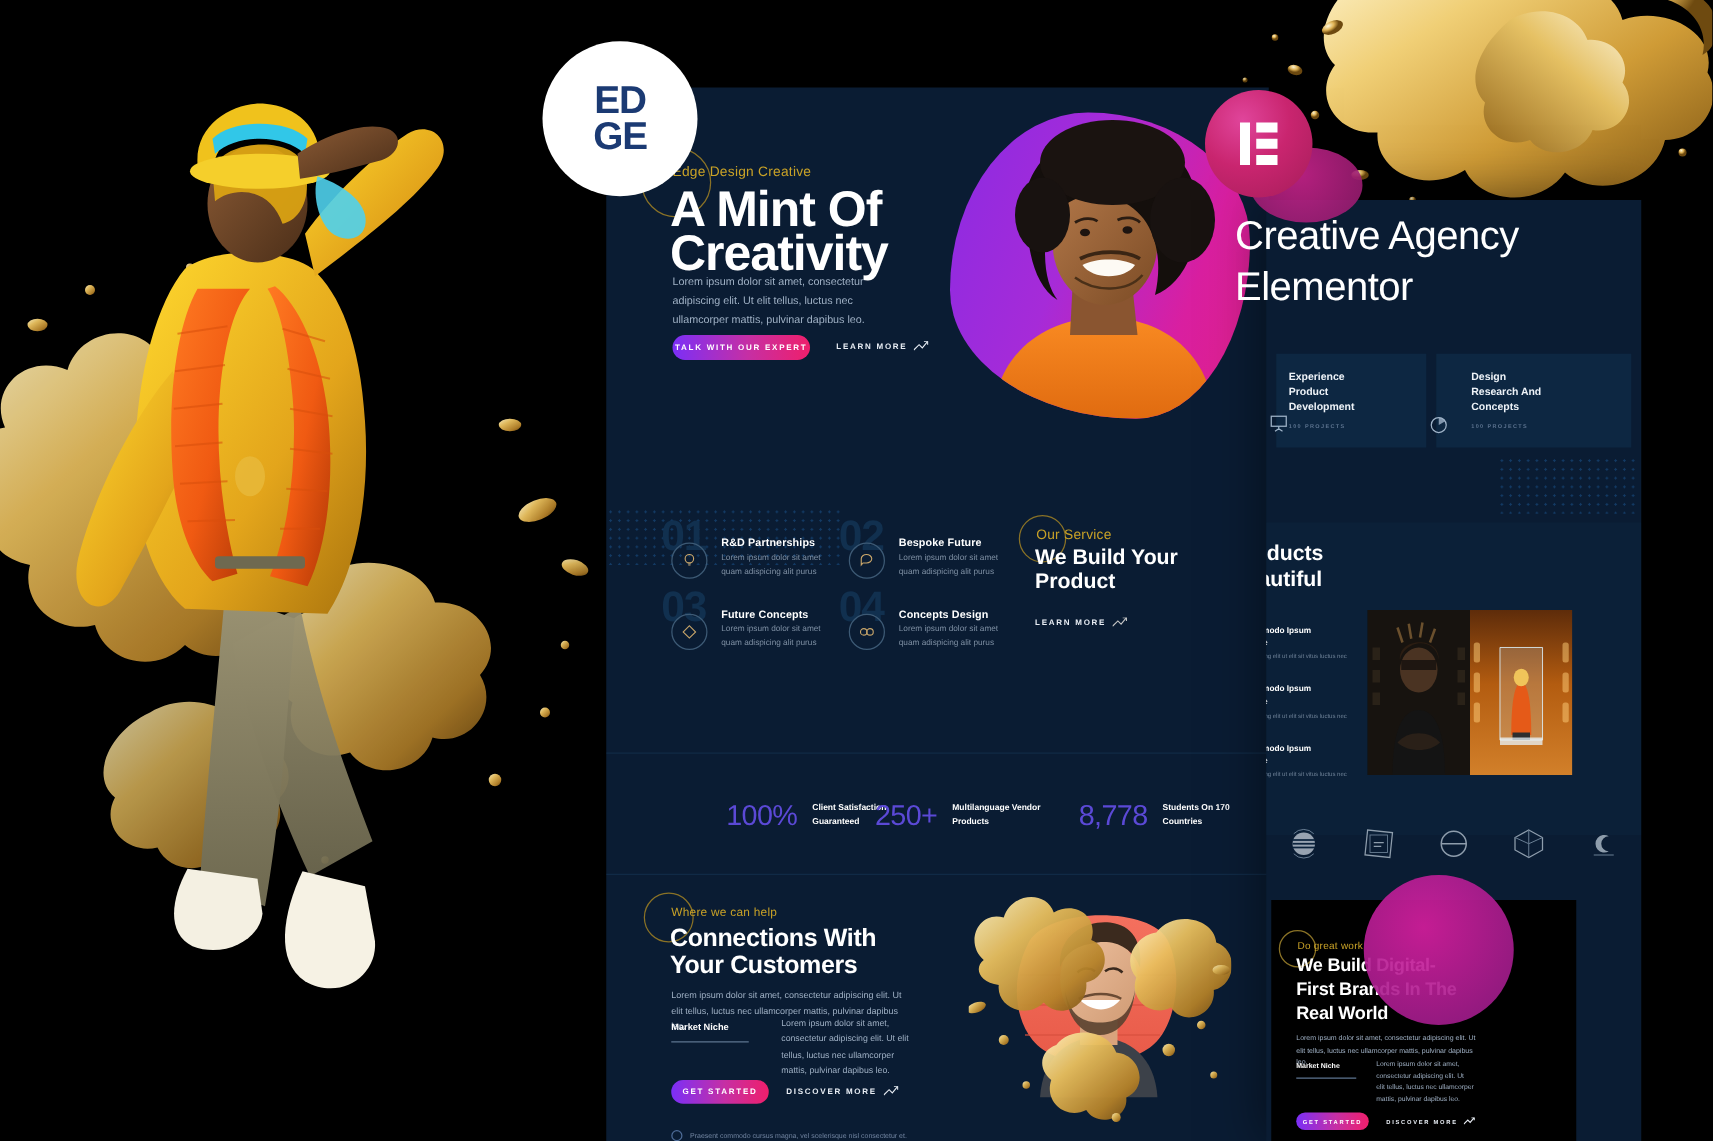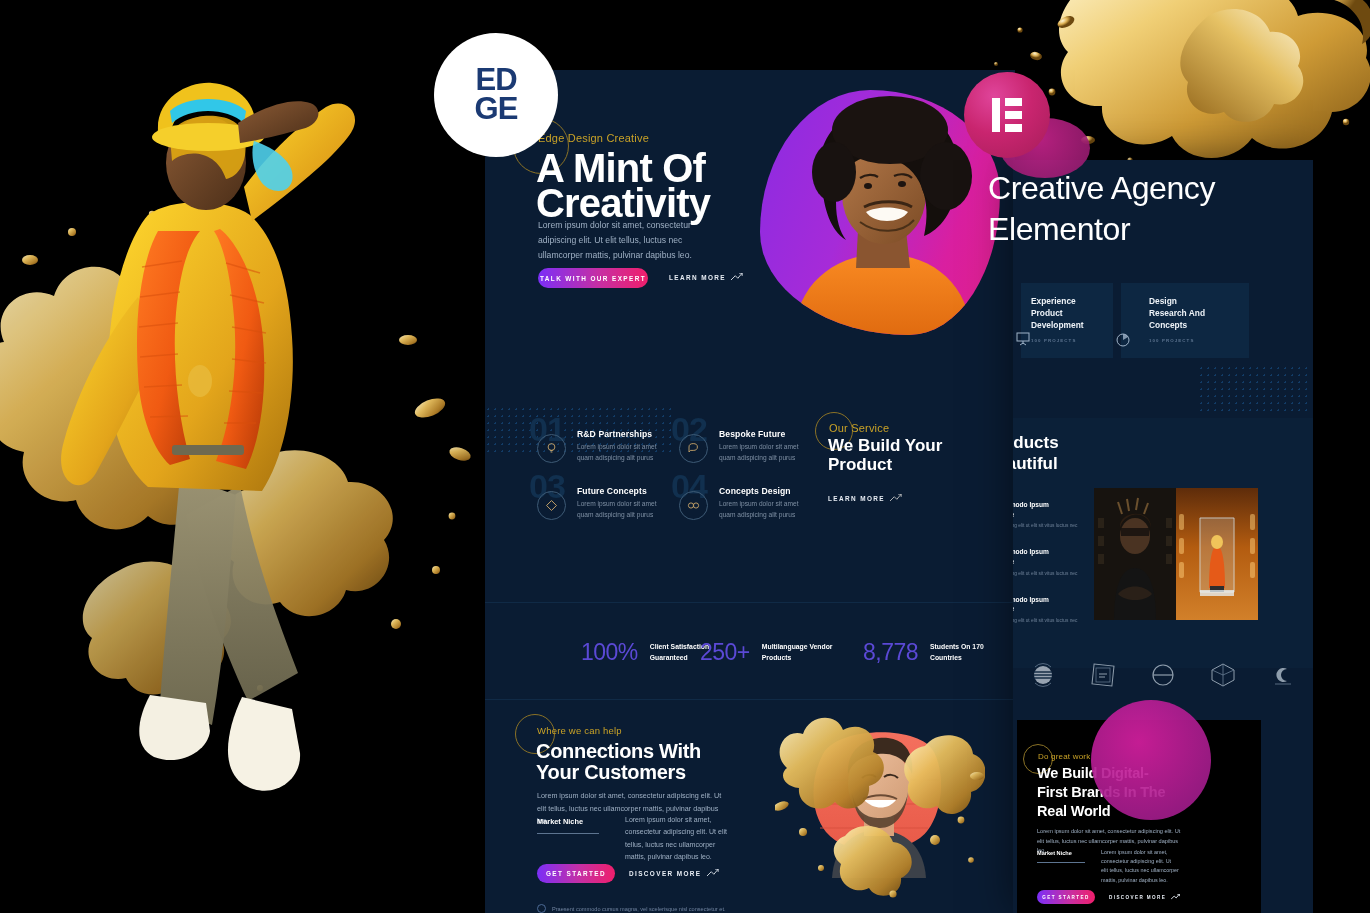--- a/index.html
+++ b/index.html
@@ -478,21 +478,21 @@
             <ellipse cx="6" cy="96" rx="8" ry="4" transform="rotate(-20 6 96)"></ellipse>
             <ellipse cx="202" cy="66" rx="7" ry="4"></ellipse>
           </g>
         </svg>
       </div>
     </div>
   </div>
 
   <div class="panel clip-shadow" id="mock-right">
 
-    <div style="position:absolute;left:8px;top:123px;width:228px;height:75px;display:flex;gap:8px;">
+    <div style="position:absolute;left:8px;top:123px;width:284px;height:75px;display:flex;gap:8px;">
       <div class="rcard" style="flex:1;position:relative;padding:12px 10px;">
         <div class="rcard-title">
           <span>Experience</span><br>
           <span>Product</span><br>
           <span>Development</span>
         </div>
         <div class="rcard-meta" style="margin-top:6px;">100 PROJECTS</div>
         <svg width="16" height="14" viewBox="0 0 16 14" style="position:absolute;left:-6px;bottom:12px;">
           <rect x="2" y="1" width="12" height="8" fill="none" stroke="#9fb3c8" stroke-width="1"></rect>
           <path d="M8 9 V12 M5 13 L8 11 L11 13" stroke="#9fb3c8" stroke-width="1" fill="none"></path>

